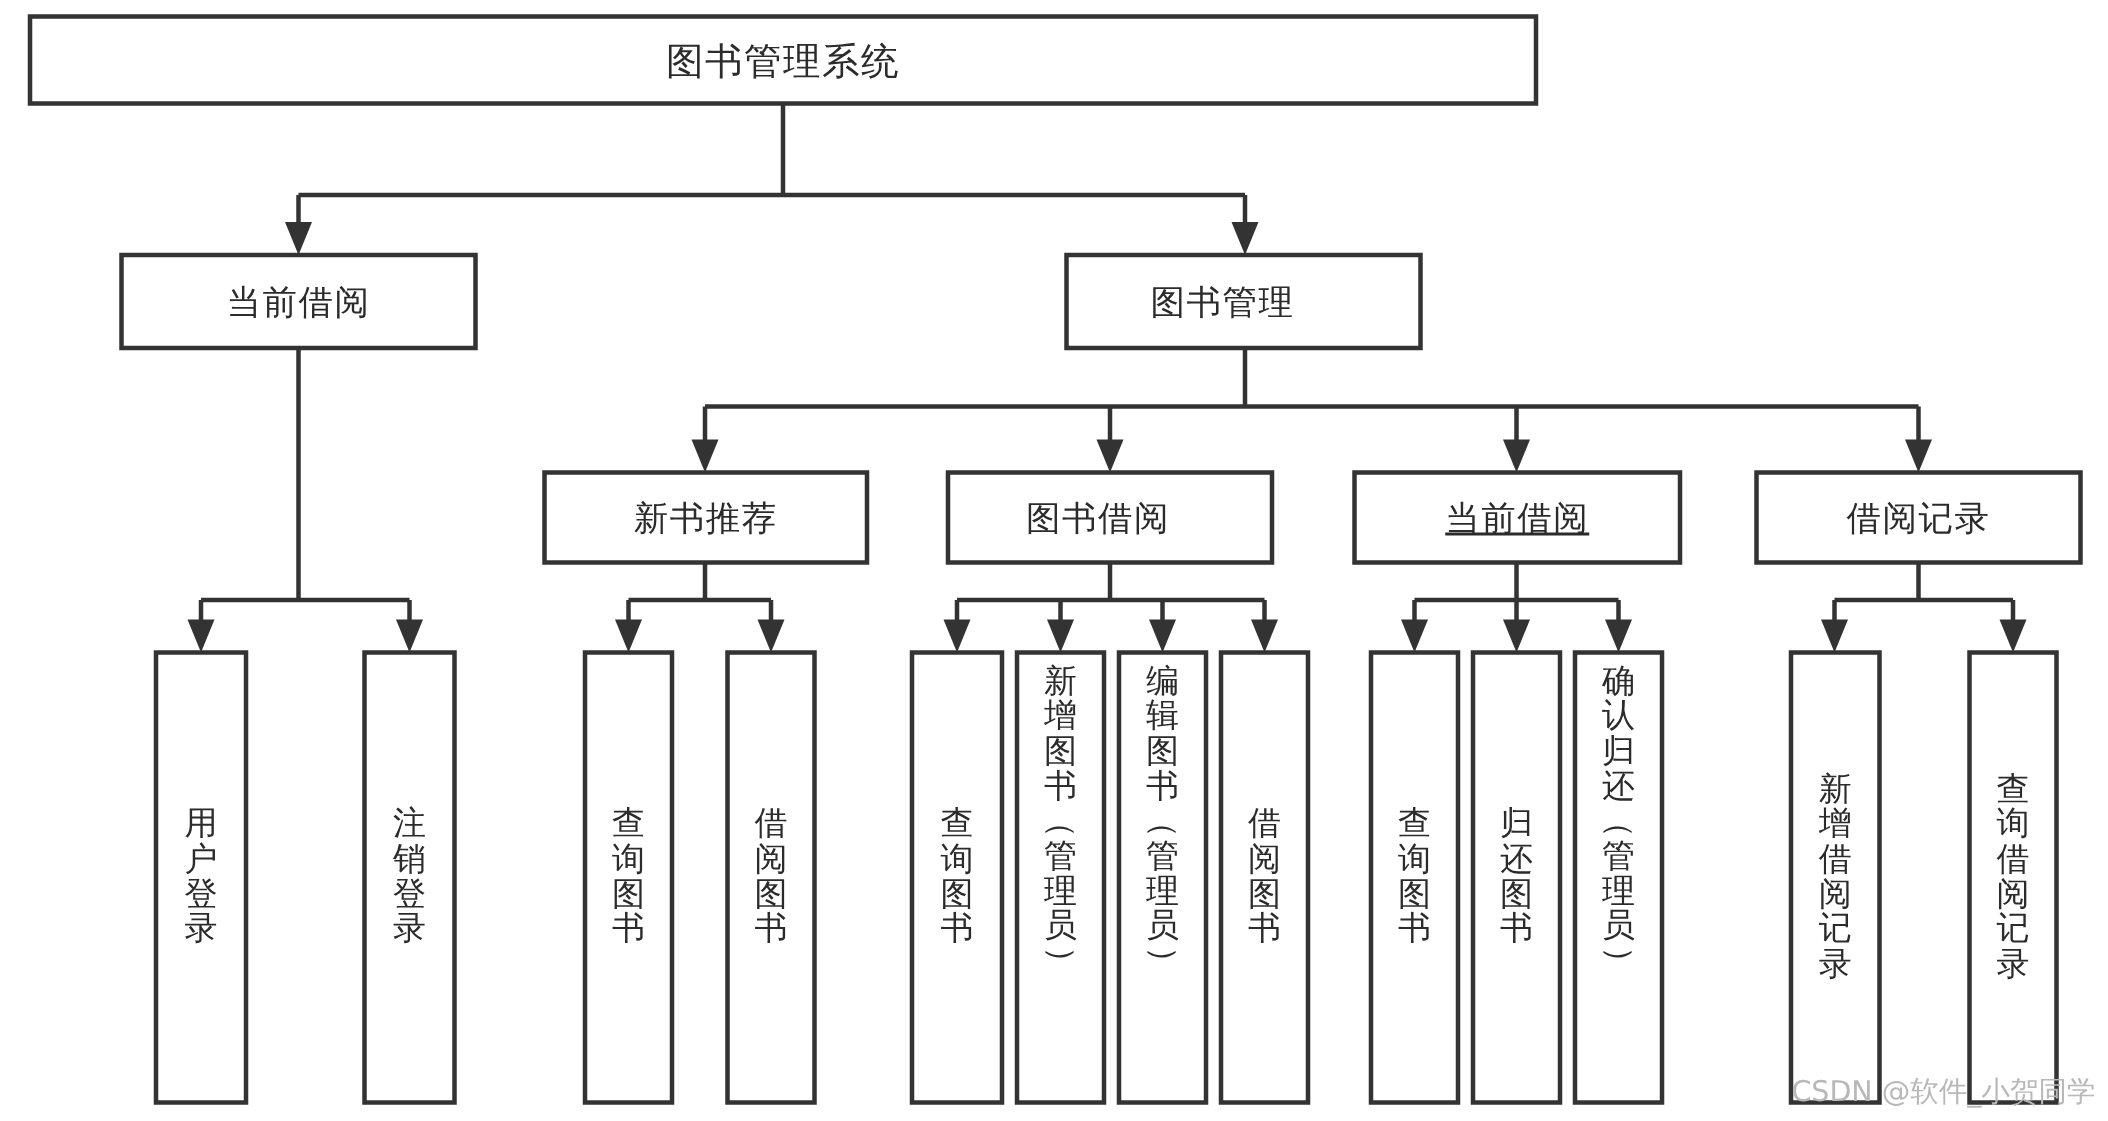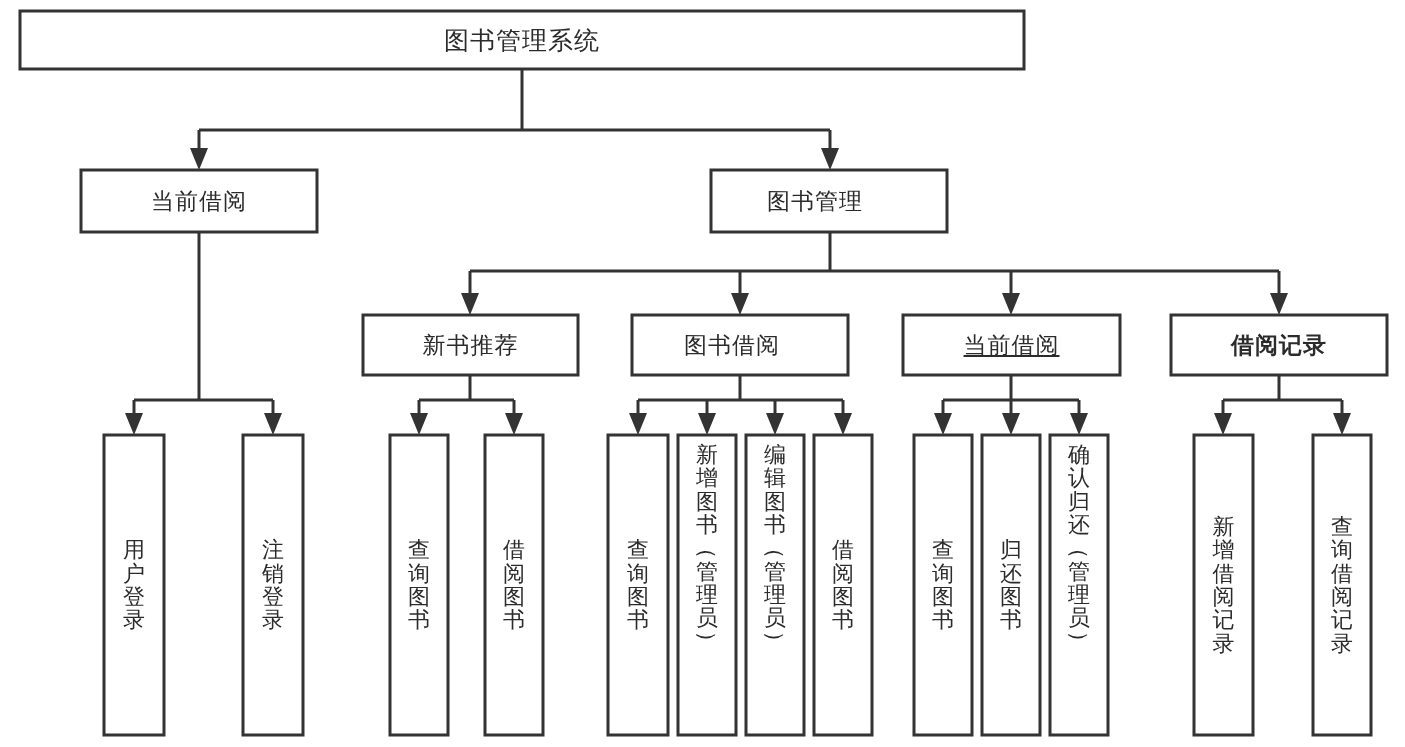--- a/index.html
+++ b/index.html
@@ -194,21 +194,21 @@
   </svg>
 
   <div class="hlabel-wrap" style="left:20px; top:11px; width:1004px; height:58px; font-size:25px;border-radius:11px;">图书管理系统</div>
 
   <div class="hlabel-wrap" style="left:81px; top:170px; width:236px; height:62px;">当前借阅</div>
   <div class="hlabel-wrap" style="left:711px; top:170px; width:208px; height:62px;">图书管理</div>
 
   <div class="hlabel-wrap" style="left:363px; top:315px; width:215px; height:60px;">新书推荐</div>
   <div class="hlabel-wrap" style="left:632px; top:315px; width:200px; height:60px;">图书借阅</div>
   <div class="hlabel-wrap" style="left:903px; top:315px; width:217px; height:60px;text-decoration:underline;">当前借阅</div>
-  <div class="hlabel-wrap" style="left:1171px; top:315px; width:216px; height:60px;font-weight:bold;">借阅记录</div>
+  <div class="hlabel-wrap" style="left:1171px; top:315px; width:216px; height:60px;">借阅记录</div>
 
   <div class="vlabel-wrap" style="left:104px; top:435px; width:60px; height:300px;">
       <span class="ch">用</span>
       <span class="ch">户</span>
       <span class="ch">登</span>
       <span class="ch">录</span>
     </div>
   <div class="vlabel-wrap" style="left:243px; top:435px; width:60px; height:300px;">
       <span class="ch">注</span>
       <span class="ch">销</span>
@@ -298,14 +298,15 @@
     </div>
   <div class="vlabel-wrap" style="left:1313px; top:435px; width:58px; height:300px;">
       <span class="ch">查</span>
       <span class="ch">询</span>
       <span class="ch">借</span>
       <span class="ch">阅</span>
       <span class="ch">记</span>
       <span class="ch">录</span>
     </div>
 
+  <div class="watermark-text">CSDN @软件_小贺同学</div>
 
 </div>
 
 </body></html>

